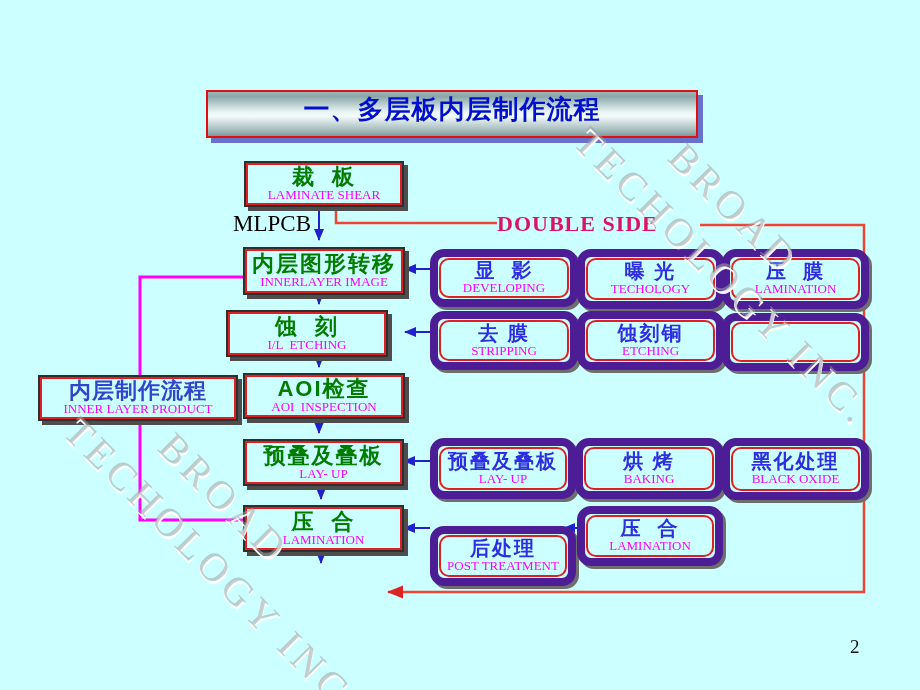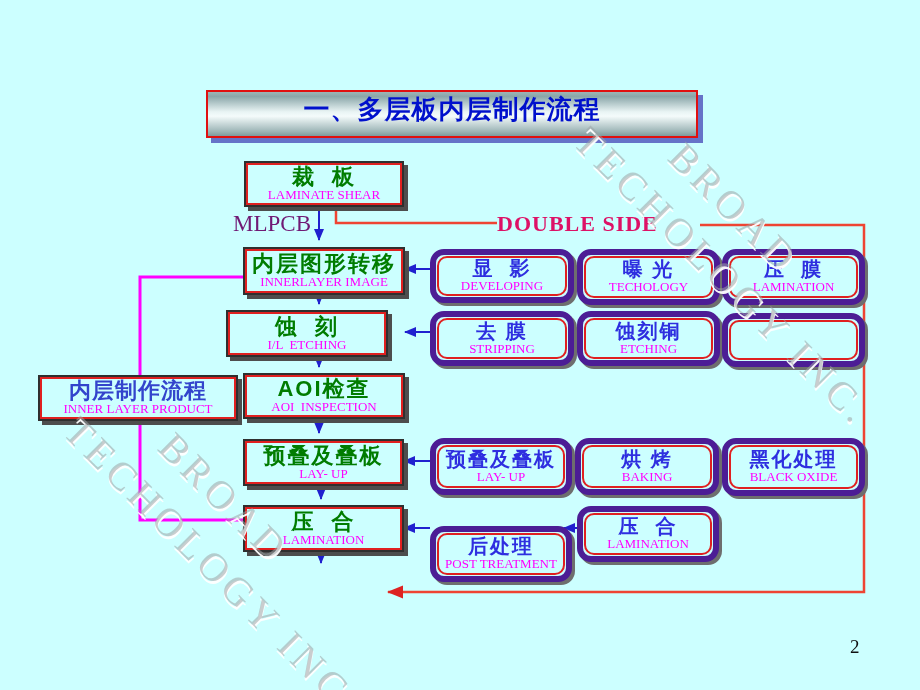--- a/index.html
+++ b/index.html
@@ -8,29 +8,29 @@
   svg.wires{position:absolute;left:0;top:0;z-index:1;}
   .banner{position:absolute;left:206px;top:90px;width:488px;height:44px;z-index:2;
           background:linear-gradient(180deg,#9db5b7 0%,#8aa6a9 10%,#e9f4f4 45%,#f4fbfb 55%,#9cb4b6 90%,#7d9a9d 100%);
           border:2px solid #e01010;box-shadow:5px 5px 0 #6673c8;
           display:flex;justify-content:center;}
   .banner .t{color:#0010cc;font-size:26px;font-weight:bold;letter-spacing:1px;}
   .mbox{position:absolute;z-index:2;background:#ccffff;border:2px solid #2f2f2f;
         box-shadow:4px 4px 0 #4d4d4d;display:flex;flex-direction:column;
         align-items:center;justify-content:center;}
   .mbox::before{content:"";position:absolute;inset:0;border:2px solid #e02020;pointer-events:none;}
-  .rbox{position:absolute;z-index:2;background:#ccffff;border:6px solid #4c1d95;border-radius:14px;
+  .rbox{position:absolute;z-index:2;background:#ccffff;border:8px solid #4c1d95;border-radius:14px;
         box-shadow:3px 3px 0 #6e6e6e;display:flex;flex-direction:column;
         align-items:center;justify-content:center;}
   .rbox::before{content:"";position:absolute;inset:1px;border:2px solid #e02020;border-radius:10px;pointer-events:none;}
   .zh-g{color:#007c00;font-weight:bold;font-size:22px;letter-spacing:2px;line-height:1.05;white-space:pre;}
   .zh-b{color:#2e2ee0;font-weight:bold;font-size:20px;letter-spacing:2px;line-height:1.05;white-space:pre;}
   .zh-side{color:#3344cc;font-weight:bold;font-size:22px;letter-spacing:1px;line-height:1.05;white-space:pre;}
   .en-m{color:#ff00ff;font-size:13px;line-height:1.1;font-family:"Liberation Serif",serif;white-space:pre;}
-  .lbl-mlpcb{position:absolute;left:233px;top:211px;z-index:2;color:#701a75;font-size:23px;
+  .lbl-mlpcb{position:absolute;left:233px;top:211px;z-index:2;color:#000000;font-size:23px;
              font-family:"Liberation Serif",serif;}
   .lbl-ds{position:absolute;left:497px;top:211px;z-index:2;color:#dd1166;font-size:22px;font-weight:bold;
           font-family:"Liberation Serif",serif;letter-spacing:1px;}
   .pagenum{position:absolute;left:850px;top:636px;z-index:2;color:#111;font-size:19px;
            font-family:"Liberation Serif",serif;}
   .wm{position:absolute;z-index:5;transform:rotate(45deg);transform-origin:top left;
       font-family:"Liberation Serif",serif;font-size:40px;letter-spacing:5px;line-height:56px;
       color:rgba(158,164,166,0.55);text-shadow:2px 2px 0 rgba(255,255,255,0.95);
       white-space:nowrap;pointer-events:none;}
   .wm .ind{padding-left:78px;}

